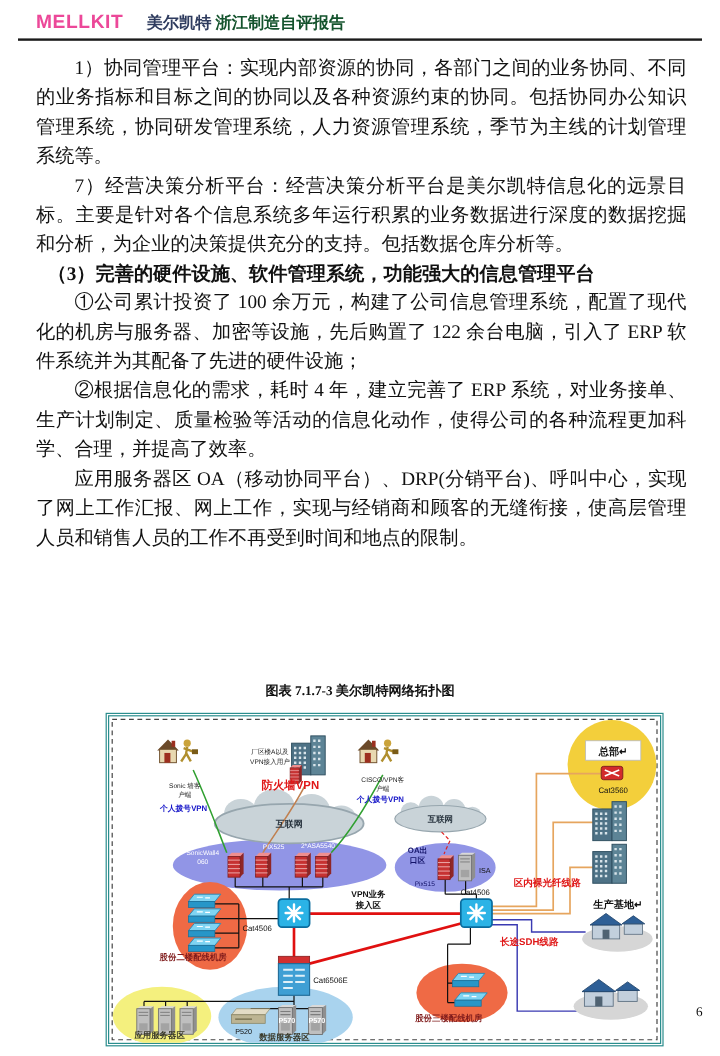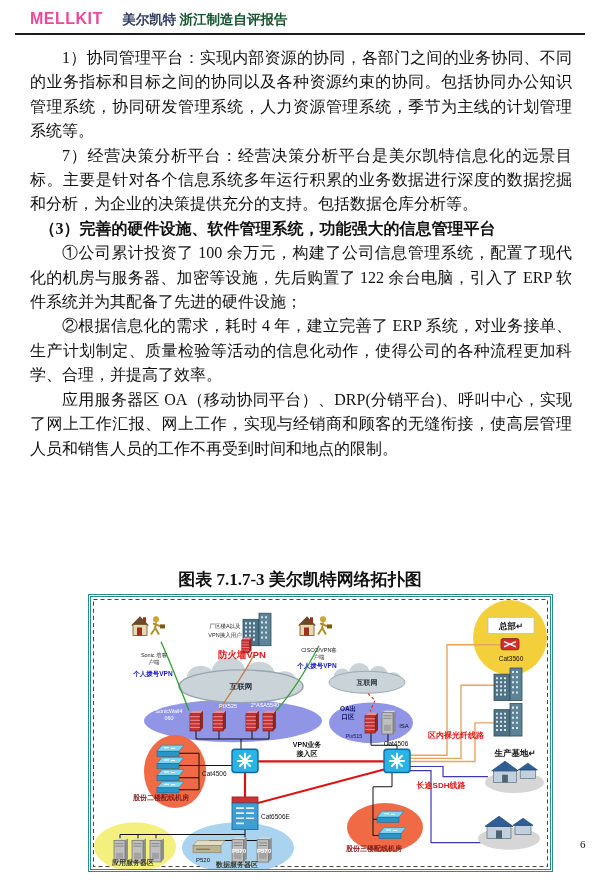--- a/index.html
+++ b/index.html
@@ -8,21 +8,21 @@
   .hdr{position:absolute;top:8px;left:15px;right:15px;border-bottom:2px solid #1b1b1b;
        padding:2px 0 4px 15px;font-size:13.5px;font-weight:bold;white-space:nowrap;}
   .brand{color:#ec4899;font-family:"Liberation Sans",sans-serif;font-size:16px;letter-spacing:.5px;}
   .t-navy{color:#2e3b5e;margin-left:16px;}
   .t-red{color:#14532d;}
   .content{position:absolute;top:46px;left:30px;right:28px;height:515px;overflow:hidden;
            font-size:16px;line-height:24.4px;text-align:justify;}
   .content p{margin:0;text-indent:2em;}
   .content p.heading{font-weight:bold;text-indent:.6em;}
   .caption{position:absolute;top:568px;left:0;right:0;text-align:center;font-weight:bold;
-           font-size:17px;}
+           font-size:11px;}
   .diagram{position:absolute;left:88px;top:594px;width:465px;height:278px;box-sizing:border-box;
            border:3px double #2a8d8d;background:#fff;}
   .diagram svg{display:block;width:100%;height:100%;}
   .pageno{position:absolute;left:580px;top:838px;font-size:11px;}
   text{font-family:"Liberation Sans",sans-serif;}
 </style>
 </head>
 <body>
 
 <div class="page">

